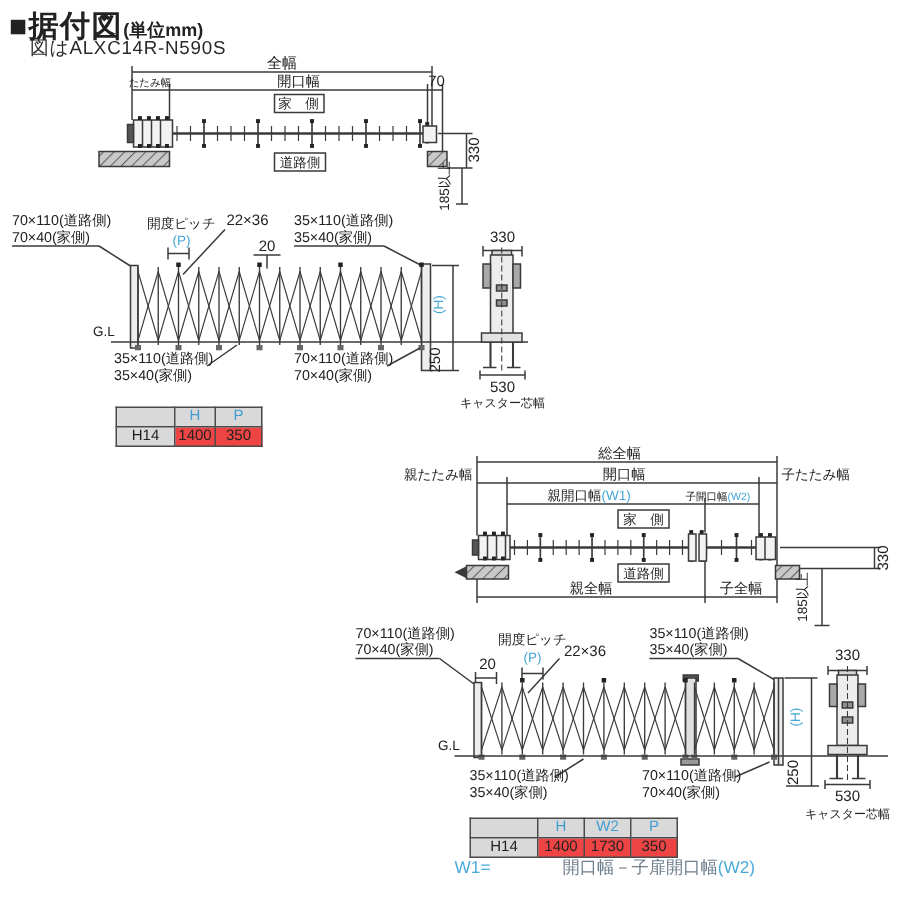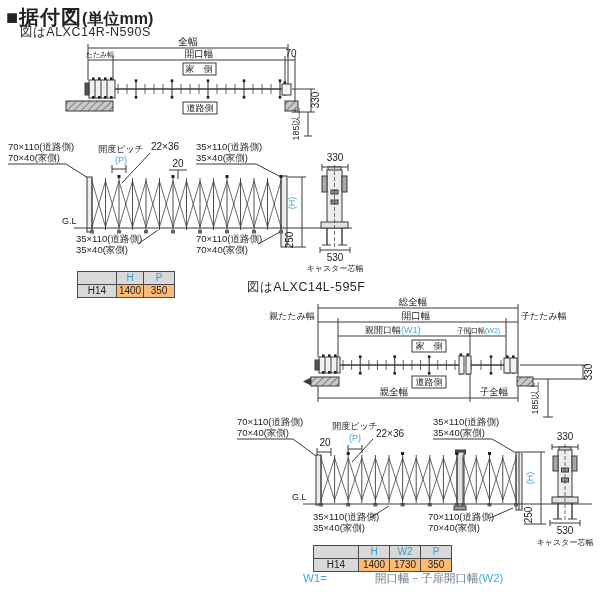--- a/index.html
+++ b/index.html
@@ -1,47 +1,46 @@
 <!DOCTYPE html>
 <html><head>
 <meta charset="utf-8">
 <style>
   html,body{margin:0;padding:0;background:#fff;}
   .page{position:relative;width:600px;height:600px;background:#ffffff;overflow:hidden;
         font-family:"Liberation Sans","DejaVu Sans",sans-serif;color:#222;}
   .title{position:absolute;left:6px;top:4px;white-space:nowrap;}
   .title .blk{font-size:20px;font-weight:bold;letter-spacing:1px;}
-  .title .unit{font-size:16px;font-weight:bold;}
+  .title .unit{font-size:12px;font-weight:bold;}
   .caption{position:absolute;font-size:12.5px;color:#2a2a2a;letter-spacing:0.5px;white-space:nowrap;}
   #cap1{left:20px;top:24px;}
   #cap2{left:247px;top:279px;}
   svg{position:absolute;left:0;top:0;}
   svg text{font-family:"Liberation Sans","DejaVu Sans",sans-serif;fill:#222;}
   .f10{font-size:10px;} .f9{font-size:9px;} .f95{font-size:9.5px;} .f8{font-size:8px;} .f7{font-size:7px;}
   .blue{fill:#45a5d6;}
   .mid{text-anchor:middle;} .end{text-anchor:end;}
   table.spec{position:absolute;border-collapse:collapse;table-layout:fixed;}
   table.spec td{border:1px solid #4a4a4a;font-size:10px;text-align:center;height:12px;
-    line-height:12px;padding:0;background:#fdba74;}
+    line-height:12px;padding:0;background:#ef4444;}
   table.spec td.hd{background:#d9d9d9;}
   table.spec td.bluetxt{color:#3f9ecf;}
   #table1{left:77px;top:271px;}
   #table2{left:313px;top:545px;}
   .note{position:absolute;left:303px;top:571px;font-size:11.5px;white-space:nowrap;}
   .note .gray{color:#6d7e8c;margin-left:48px;} .note .lblue{color:#49a9d8;}
 </style>
 </head>
 <body>
 
 <div class="page">
 
   <div class="title"><span class="blk">■据付図</span><span class="unit">(単位mm)</span></div>
 
   <div class="caption" id="cap1">図はALXC14R-N590S</div>
-  <div class="caption" id="cap2">図はALXC14L-595F</div>
 
   <svg width="600" height="600" viewBox="0 0 600 600">
     <defs>
       <pattern id="hatch" width="5" height="5" patternUnits="userSpaceOnUse" patternTransform="rotate(45)">
         <rect width="5" height="5" fill="#c9c9c9"></rect>
         <line x1="0" y1="0" x2="0" y2="5" stroke="#5f5f5f" stroke-width="1.4"></line>
       </pattern>
     </defs>
     <g stroke="#3a3a3a" stroke-width="1" fill="none">
 

